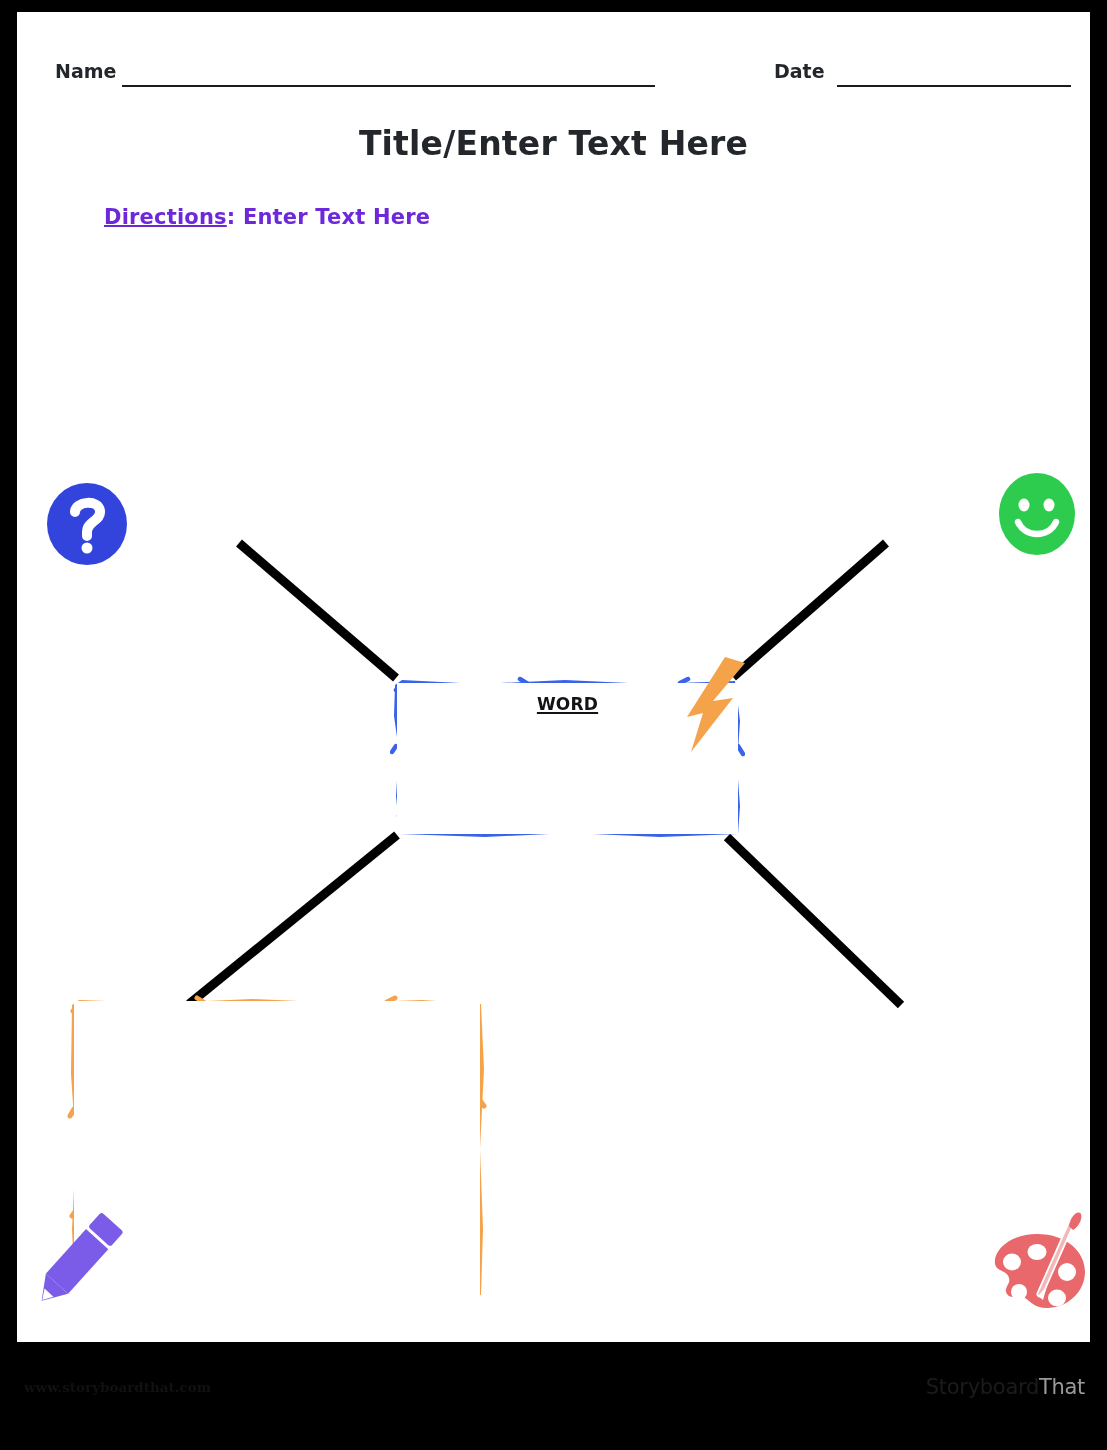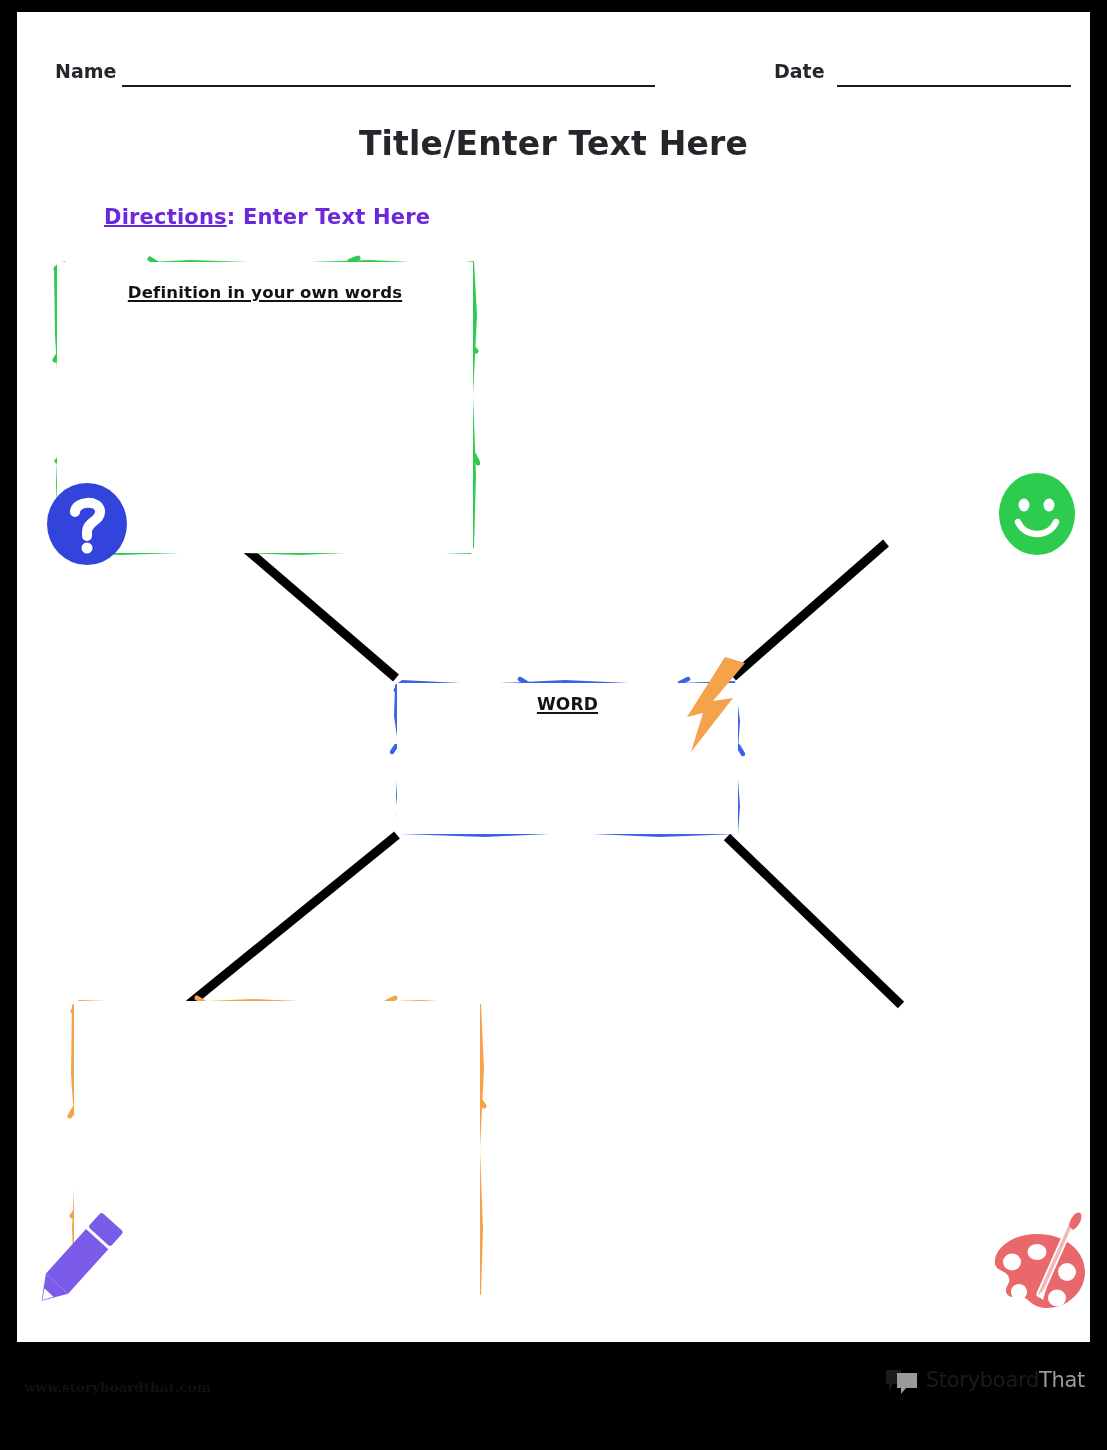--- a/index.html
+++ b/index.html
@@ -139,22 +139,23 @@
     font-family: "DejaVu Serif", serif;
     font-weight: 700;
     font-size: 13.5px;
     color: #111111;
   }
   #footer-logo {
     position: absolute;
     right: 22px; top: 1368px;
     height: 30px;
     display: flex;
-    align-items: flex-start;
+    align-items: center;
     gap: 7px;
+    flex-direction: column;
   }
   #footer-logo .wordmark {
     font-family: "DejaVu Sans", sans-serif;
     font-size: 21px;
     font-weight: 400;
     letter-spacing: -0.3px;
     white-space: nowrap;
   }
   #footer-logo .wm-dark { color: #1b1b1b; }
   #footer-logo .wm-gray { color: #9a9a9a; }
@@ -182,33 +183,20 @@
 
       <line x1="222" y1="531" x2="379" y2="666" stroke="#000000" stroke-width="9"></line>
 
       <line x1="869" y1="531" x2="716" y2="665" stroke="#000000" stroke-width="9"></line>
 
       <line x1="380" y1="823" x2="172" y2="992" stroke="#000000" stroke-width="9"></line>
 
       <line x1="710" y1="825" x2="884" y2="993" stroke="#000000" stroke-width="9"></line>
     </svg>
 
-    <div class="sbox" id="box-definition">
-      <svg class="frame" viewBox="0 0 430 305" preserveAspectRatio="none">
-        <path d="M4,12 L10,7 L60,9 L140,5 L230,8 L320,5 L400,9 L424,6
-                 L427,60 L423,140 L426,220 L424,292 L421,299
-                 L340,296 L250,300 L160,297 L70,300 L9,297
-                 L6,230 L9,150 L5,80 Z
-                 M15,20 L415,17 L418,288 L17,290 Z" fill="#2ECC4E" fill-rule="evenodd"></path>
-        <path d="M6,14 L14,9 M8,100 L5,105 M12,200 L7,206 M8,280 L13,288
-                 M100,4 L108,9 M300,6 L308,3 M420,90 L426,96 M424,200 L428,208" stroke="#2ECC4E" stroke-width="5" stroke-linecap="round" fill="none"></path>
-      </svg>
-      <div class="inner-bg"></div>
-      <div class="box-heading hand">Definition in your own words</div>
-    </div>
 
 
     <div class="sbox" id="box-word">
       <svg class="frame" viewBox="0 0 355 165" preserveAspectRatio="none">
         <path d="M5,9 L12,4 L90,8 L175,4 L260,8 L345,5
                  L350,45 L347,90 L350,130 L348,158
                  L270,161 L180,157 L95,161 L10,158
                  L6,120 L9,75 L4,40 Z
                  M15,17 L341,15 L343,150 L17,152 Z" fill="#3B63E8" fill-rule="evenodd"></path>
         <path d="M6,14 L13,8 M6,70 L2,76 M9,140 L14,150

